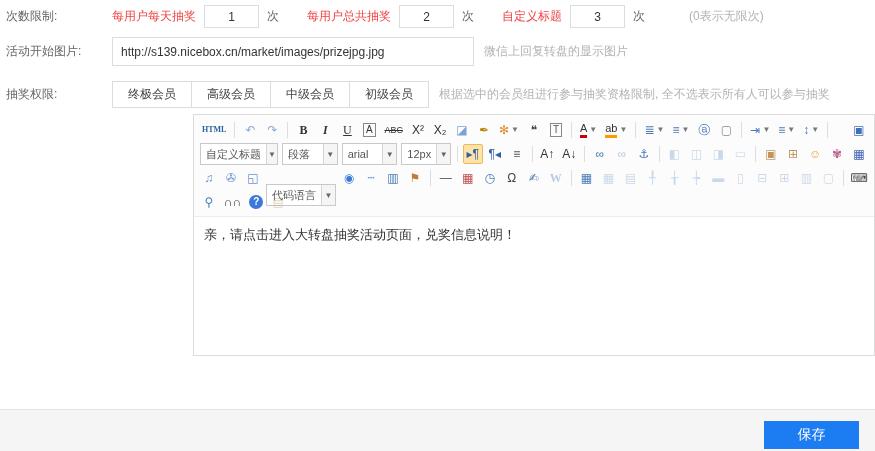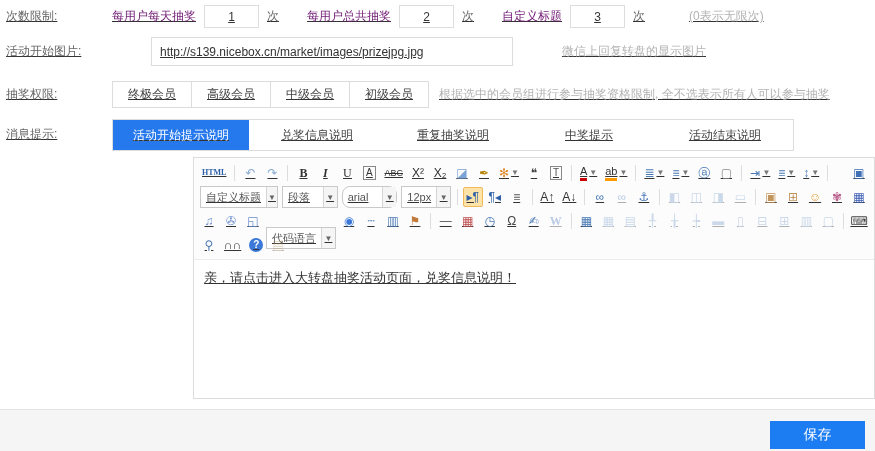--- a/index.html
+++ b/index.html
@@ -1,32 +1,32 @@
 <!DOCTYPE html>
 <html><head>
 <meta charset="utf-8">
 <style>
   * { box-sizing: border-box; margin: 0; padding: 0; }
   html,body { background:#fff; }
   body { font-family: "Liberation Sans", "DejaVu Sans", sans-serif; font-size:12px; color:#333; }
   .page { position:relative; width:875px; height:451px; background:#fff; overflow:hidden; }
 
-  .form-row { display:flex; align-items:center;text-decoration:underline; }
+  .form-row { display:flex; align-items:center; }
   .form-label { width:112px; padding-left:6px; color:#666; flex:none; }
   .hint { color:#b3b3b3; margin-left:10px; white-space:nowrap; }
 
   
   .row-counts { padding-top:5px; height:28px; }
   .count-group { display:flex; align-items:center; margin-right:28px; }
-  .count-group .cl { color:#701a75; margin-right:8px; }
+  .count-group .cl { color:#ef4444; margin-right:8px; }
   .count-group .cu { color:#666; margin-left:8px; }
   .num-input { width:55px; height:23px; border:1px solid #ddd; text-align:center; font-size:12px; color:#333; font-family:inherit; background:#fff; }
 
   
-  .row-image { margin-top:8px; height:31px;gap:39px; }
+  .row-image { margin-top:8px; height:31px; }
   .url-input { width:362px; height:29px; border:1px solid #ddd; padding:0 8px; font-size:12px; color:#333; font-family:inherit; background:#fff; }
   .pick-btn { margin-left:8px; height:29px; padding:0 13px; background:#f2f2f2; border:1px solid #ddd; color:#555; font-size:12px; font-family:inherit; cursor:pointer; }
 
   
   .row-perm { margin-top:13px; height:28px; }
   .perm-group { display:flex; }
   .perm-btn { height:27px; padding:0 15px; background:#fff; border:1px solid #dcdcdc; margin-left:-1px; color:#444; font-size:12px; font-family:inherit; cursor:pointer; display:flex; align-items:center; }
   .perm-btn:first-child { margin-left:0; }
 
   
@@ -53,21 +53,21 @@
   .g-bar { display:inline-block; line-height:1; border-bottom-width:3px; border-bottom-style:solid; padding-bottom:1px; font-size:11px; }
   .caret { font-size:8px; color:#777; margin-left:2px; }
   .tb-select { display:inline-flex; align-items:center; height:22px; border:1px solid #c9c9c9; background:#fff; margin:0 2px; cursor:pointer; }
   .tb-select .sel-txt { padding:0 5px; font-size:11px; color:#555; flex:1; text-align:left; }
   .tb-select .sel-caret { width:14px; height:100%; border-left:1px solid #d5d5d5; display:flex; align-items:center; justify-content:center; font-size:8px; color:#666; background:#f5f5f5; }
   .badge-help { display:inline-flex; width:14px; height:14px; border-radius:50%; background:#3b78d8; color:#fff; font-size:10px; font-weight:bold; align-items:center; justify-content:center; }
   .edit-area { height:138px; padding:9px 10px; font-size:13px; color:#333; background:#fff; cursor:text; }
 
   
   .footer { position:absolute; left:0; right:0; bottom:0; height:42px; background:#f5f5f6; border-top:1px solid #e3e3e4; }
-  .save-btn { position:absolute; right:10px; top:11px; width:95px; height:28px; border:none; color:#fff; font-size:14px; font-family:inherit; cursor:pointer; }
+  .save-btn { position:absolute; right:16px; top:11px; width:95px; height:28px; border:none; color:#fff; font-size:14px; font-family:inherit; cursor:pointer; }
 </style>
 </head>
 <body>
 
 <div class="page">
 
   <div class="form-row row-counts">
     <div class="form-label">次数限制:</div>
     <div id="count-fields" style="display:flex;align-items:center;">
         <div class="count-group">
@@ -99,30 +99,20 @@
     <div class="form-label">抽奖权限:</div>
     <div class="perm-group" id="perm-group">
         <button class="perm-btn">终极会员</button>
         <button class="perm-btn">高级会员</button>
         <button class="perm-btn">中级会员</button>
         <button class="perm-btn">初级会员</button>
       </div>
     <div class="hint">根据选中的会员组进行参与抽奖资格限制, 全不选表示所有人可以参与抽奖</div>
   </div>
 
-  <div class="form-row row-tabs">
-    <div class="form-label" style="line-height:31px;">消息提示:</div>
-    <div class="tabbar" id="tabbar">
-        <div class="tab active" style="background: rgb(38, 121, 237);">活动开始提示说明</div>
-        <div class="tab">兑奖信息说明</div>
-        <div class="tab">重复抽奖说明</div>
-        <div class="tab">中奖提示</div>
-        <div class="tab">活动结束说明</div>
-      </div>
-  </div>
 
   <div class="form-row editor-row">
     <div class="form-label"></div>
     <div class="editor">
       <div class="toolbar" id="toolbar">
           <div class="tb-row">
             <span class="tb-btn">
               <span class="g-b" style="color: rgb(43, 95, 168); font-size: 8px;">HTML</span>
             </span>
             <span class="tb-sep"></span>
@@ -215,21 +205,21 @@
           </div>
           <div class="tb-row">
             <span class="tb-select" style="width: 78px;">
               <span class="sel-txt">自定义标题</span>
               <span class="sel-caret">▼</span>
             </span>
             <span class="tb-select" style="width: 96px;">
               <span class="sel-txt">段落</span>
               <span class="sel-caret">▼</span>
             </span>
-            <span class="tb-select" style="width: 96px; border-radius: 8px;">
+            <span class="tb-select" style="width: 96px;">
               <span class="sel-txt">arial</span>
               <span class="sel-caret">▼</span>
             </span>
             <span class="tb-select" style="width: 76px;">
               <span class="sel-txt">12px</span>
               <span class="sel-caret">▼</span>
             </span>
             <span class="tb-sep"></span>
             <span class="tb-btn active">
               <span style="color: rgb(43, 95, 168);">▸¶</span>

